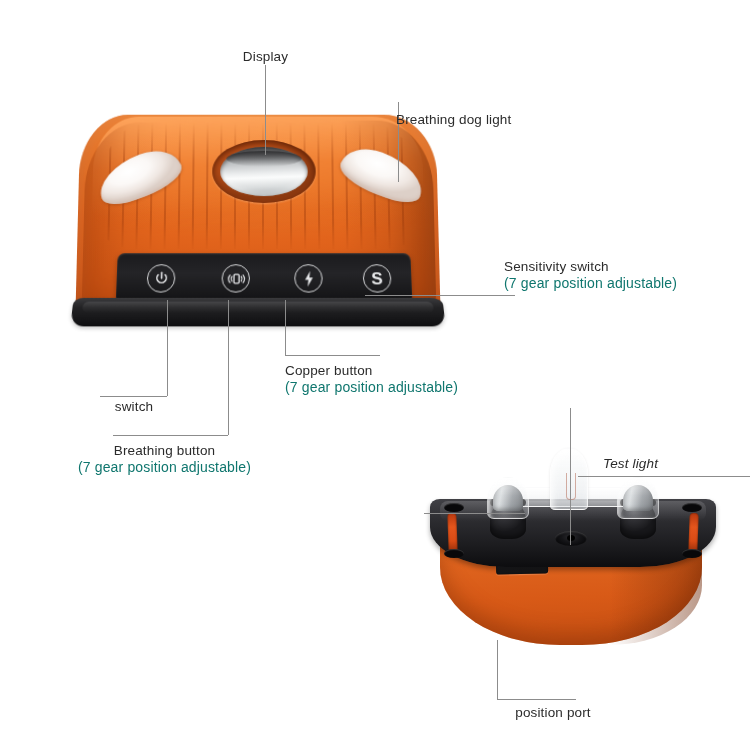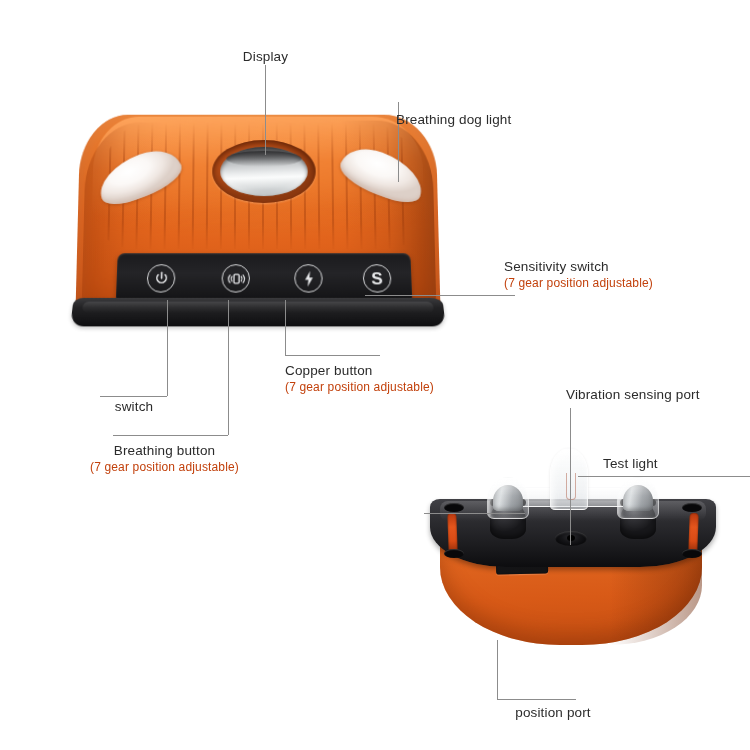--- a/index.html
+++ b/index.html
@@ -24,22 +24,22 @@
     position: absolute;
     font-family: "Liberation Sans", sans-serif;
     font-size: 13.5px;
     line-height: 17px;
     color: #2b2b2b;
     white-space: nowrap;
     letter-spacing: .15px;
   }
   .label .sub {
     display: block;
-    font-size: 12px;
-    color: #c2410c;
+    font-size: 14px;
+    color: #0f766e;
   }
   .label.ctr { text-align: center; }
   .label.rt  { text-align: right; }
 
   
   .ln {
     position: absolute;
     background: #8c8c8c;
   }
   .ln.v { width: 1px; }
@@ -558,25 +558,22 @@
 
   <div class="ln v" style="left:570px; top:408px; height:137px;"></div>
 
   <div class="ln h" style="left:578px; top:476px; width:172px;"></div>
 
   <div class="ln h" style="left:424px; top:513px; width:101px;"></div>
 
   <div class="ln v" style="left:497px; top:640px; height:59px;"></div>
   <div class="ln h" style="left:497px; top:699px; width:79px;"></div>
 
-  <div class="label" style="left:566px; top:386px;">
-    <span>Vibration sensing port</span>
-  </div>
-
-  <div class="label" style="left:603px; top:455px;">
+
+  <div class="label" style="left:603px; top:455px;font-style:italic;">
     <span>Test light</span>
   </div>
 
 
   <div class="label ctr" style="left:498px; top:704px; width:110px;">
     <span>position port</span>
   </div>
 
 </div>
 

